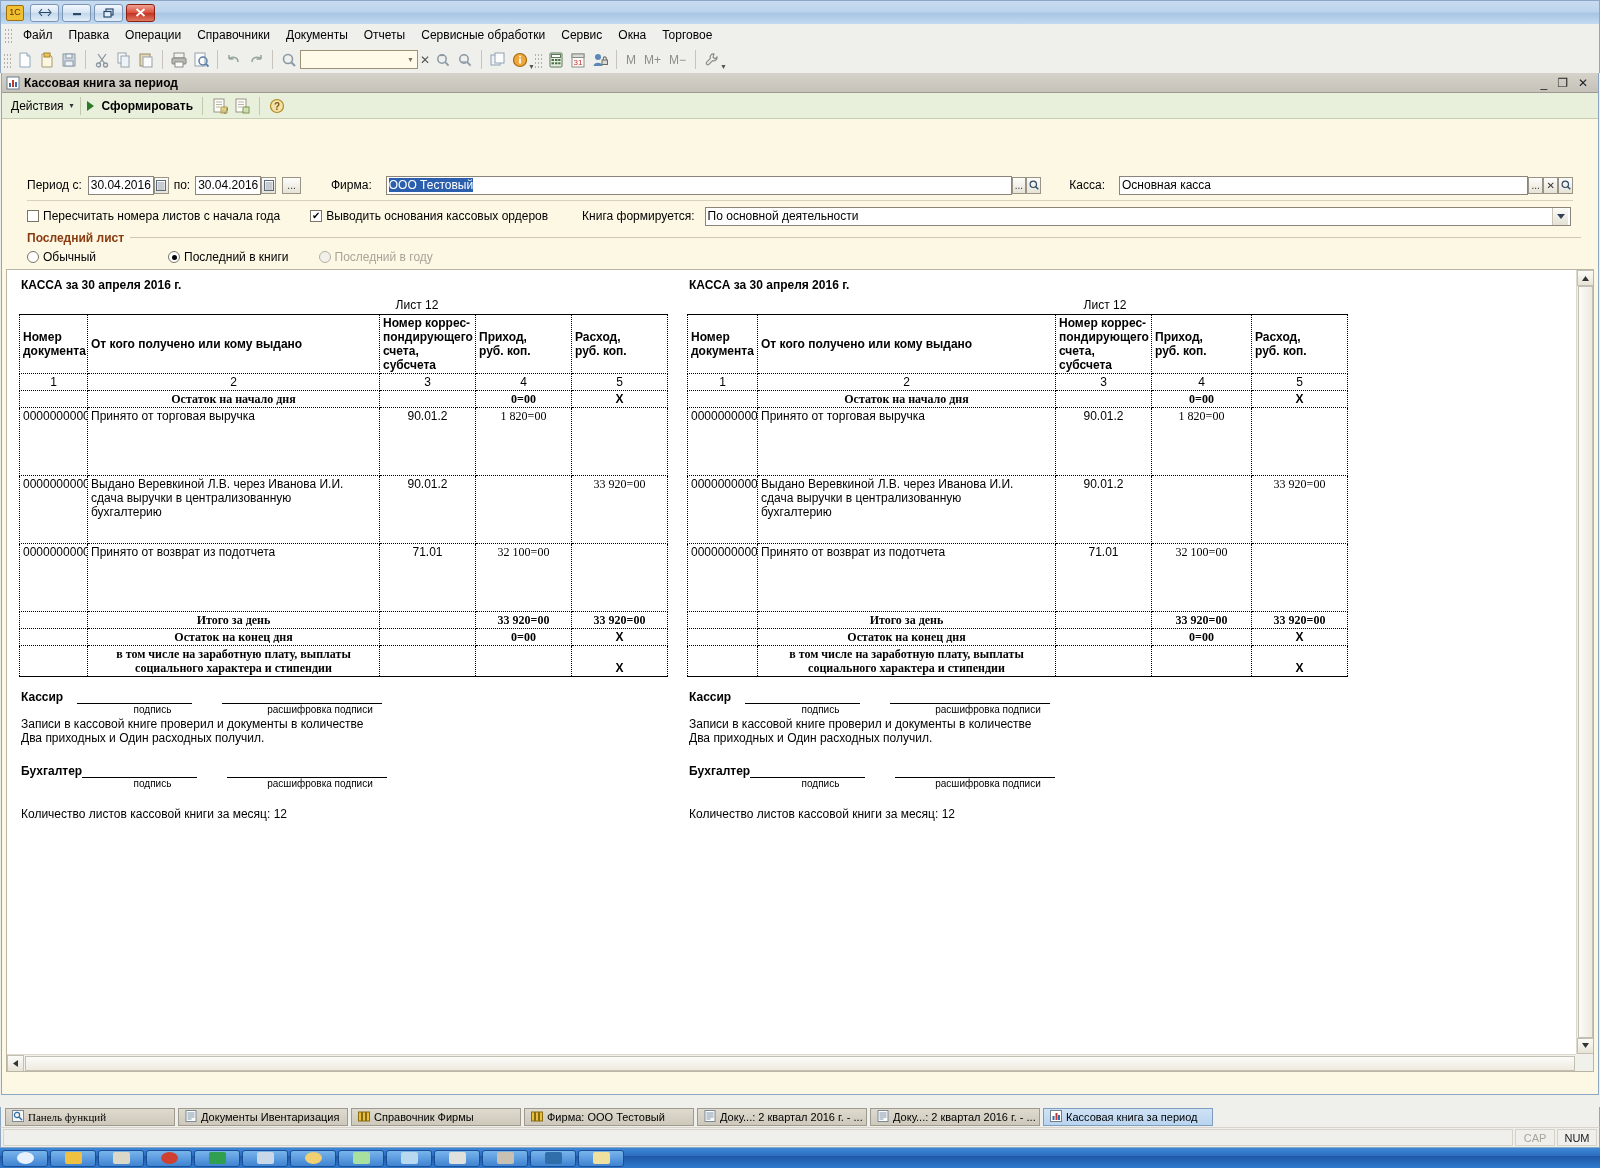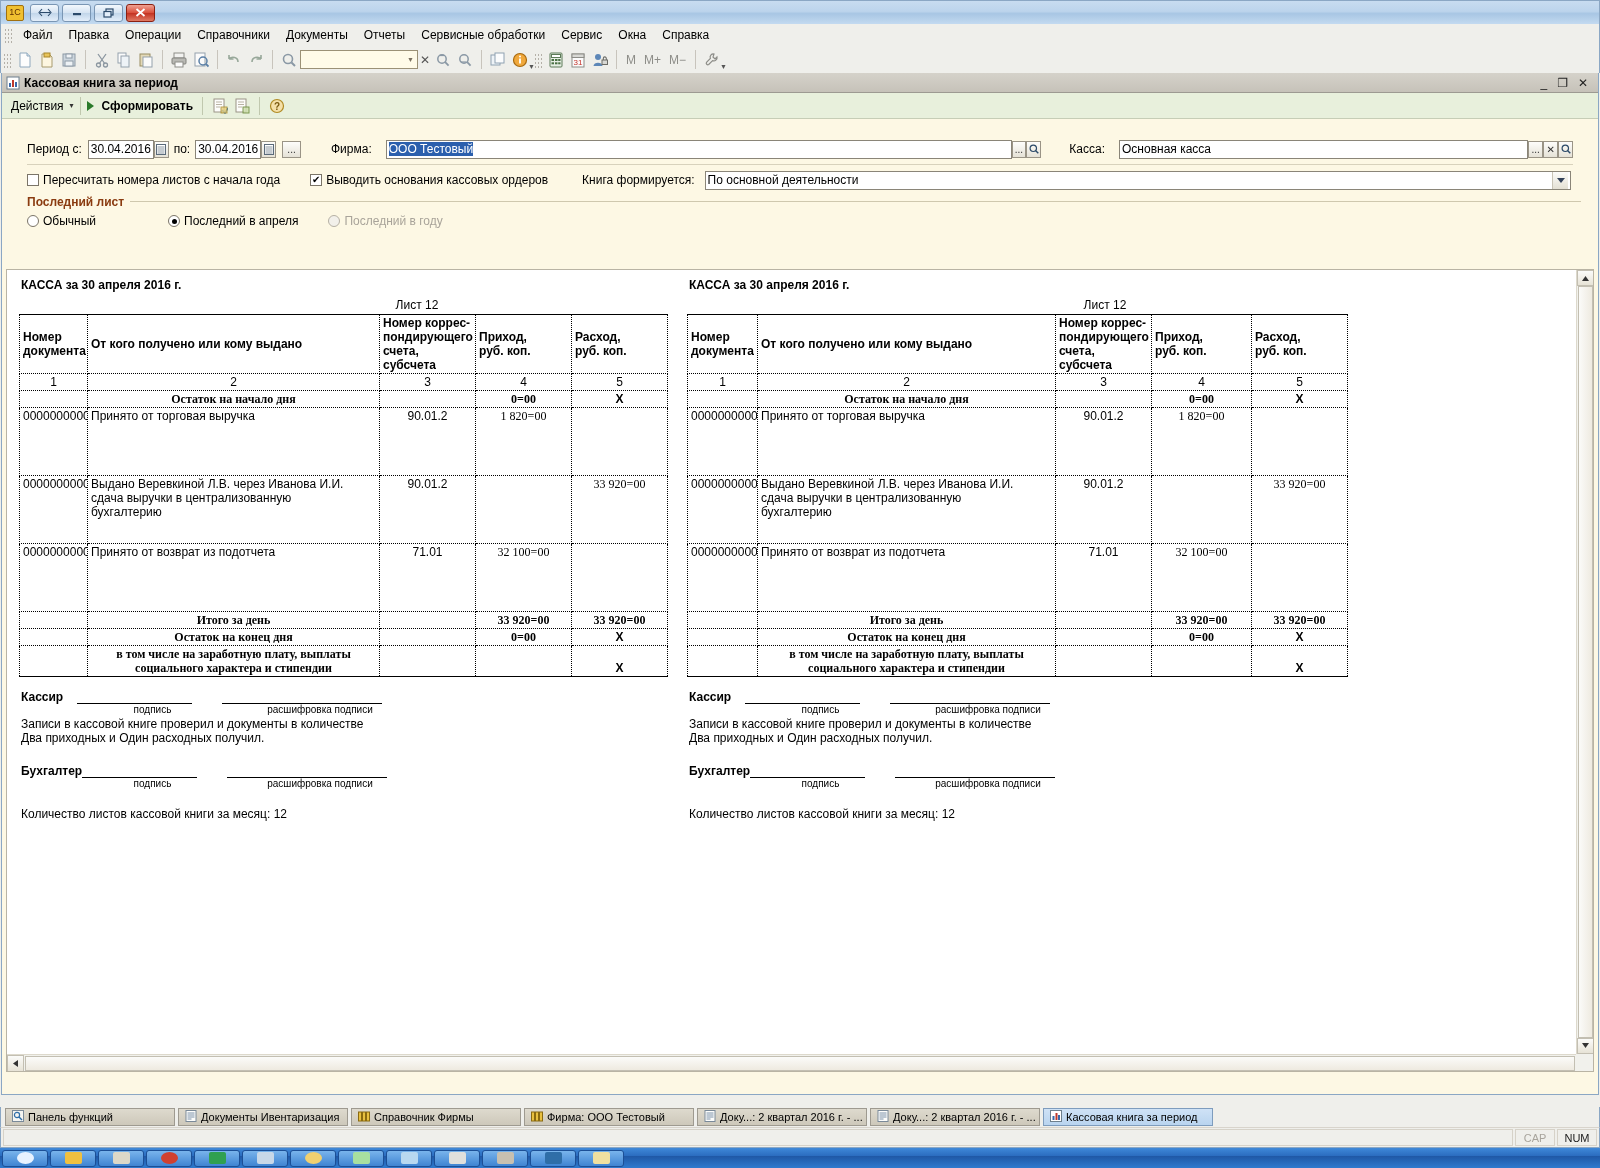--- a/index.html
+++ b/index.html
@@ -118,21 +118,21 @@
     height: 26px;
     background: #e8f0dc;
     border-bottom: 1px solid #c6cdb6;
     display: flex; align-items: center; padding-left: 5px;
   }
   .cmdbar .act { font-size: 12px; color: #000; padding: 2px 4px; }
   .cmdbar .cb-sep { width: 1px; height: 18px; background: #c0c8ae; margin: 0 6px; }
   .cmdbar .gen { font-size: 12px; font-weight: bold; color: #000; padding: 2px 3px; }
   .tri { width:0;height:0;border-left:7px solid #2a7a2a;border-top:5px solid transparent;border-bottom:5px solid transparent;margin-right:5px;}
 
-  .param-area { background: #fdf8e4; padding: 17px; }
+  .param-area { background: #fdf8e4; padding: 17px; margin-top: 36px; }
   .prow { display: flex; align-items: center; height: 24px; padding: 0 8px; }
   .lbl { font-size: 12px; color: #000; white-space: nowrap; }
   .ifield {
     background: #fff; border: 1px solid #8a8578;
     height: 19px; display: flex; align-items: center;
     padding: 0 2px; font-size: 12px; color: #000;
   }
   .datefld { width: 66px; justify-content: flex-start; }
   .sbtn {
     width: 15px; height: 17px; border: 1px solid #9a9486;
@@ -294,21 +294,21 @@
     <div class="grip"></div>
     <div class="menu-item">Файл</div>
     <div class="menu-item">Правка</div>
     <div class="menu-item">Операции</div>
     <div class="menu-item">Справочники</div>
     <div class="menu-item">Документы</div>
     <div class="menu-item">Отчеты</div>
     <div class="menu-item">Сервисные обработки</div>
     <div class="menu-item">Сервис</div>
     <div class="menu-item">Окна</div>
-    <div class="menu-item">Справка</div>
+    <div class="menu-item">Торговое</div>
   </div>
 
   <div class="toolbar">
     <div class="grip"></div>
 
     <div class="tbi">
       <svg width="16" height="16">
           <path d="M3 1h7l3 3v11H3z" fill="#fdfdfd" stroke="#8fa8bd" stroke-width="1"></path>
           <path d="M10 1v3h3" fill="#dce8f2" stroke="#8fa8bd"></path>
         </svg>
@@ -579,21 +579,21 @@
         <span class="grp-title">Последний лист</span>
         <span class="grp-line"></span>
       </div>
 
       <div class="prow" style="height:22px;">
         <span class="radio"></span>
         <span class="lbl">Обычный</span>
         <span class="radio" style="margin-left:72px;">
             <span class="dot"></span>
           </span>
-        <span class="lbl">Последний в апреля</span>
+        <span class="lbl">Последний в книги</span>
         <span class="radio dis" style="margin-left:30px;"></span>
         <span class="lbl dis-text">Последний в году</span>
       </div>
     </div>
 
     <div class="report-wrap">
       <div class="report">
         <div class="sheet" style="position:relative;">
 
           <div style="position:absolute;left:0;top:0;width:670px;">
@@ -826,21 +826,21 @@
               <path d="M5 0 L5 7 L0 3.5 Z" fill="#333"></path>
             </svg>
         </div>
         <div style="flex:1;height:15px;margin:0 1px;background:linear-gradient(to bottom,#fbfbf9,#eeeae0);border:1px solid #c3bfb2;"></div>
       </div>
       <div class="corner"></div>
     </div>
   </div>
 
   <div class="winlist">
-    <div class="wli" style="width:170px;">
+    <div class="wli" style="width:170px;font-family:Liberation Serif, serif;">
       <span><svg width="12" height="12">
             <rect x="0.5" y="0.5" width="11" height="11" fill="#f5f5f2" stroke="#7a8a99"></rect>
             <circle cx="5" cy="5" r="2.6" fill="none" stroke="#2f6ea8" stroke-width="1.2"></circle>
             <path d="M7 7 L10 10" stroke="#2f6ea8" stroke-width="1.4"></path>
           </svg></span>
       <span>Панель функций</span>
     </div>
     <div class="wli" style="width:170px;">
       <span><svg width="12" height="12">
             <rect x="1" y="0.5" width="10" height="11" fill="#fdfdfb" stroke="#7a8a99"></rect>

